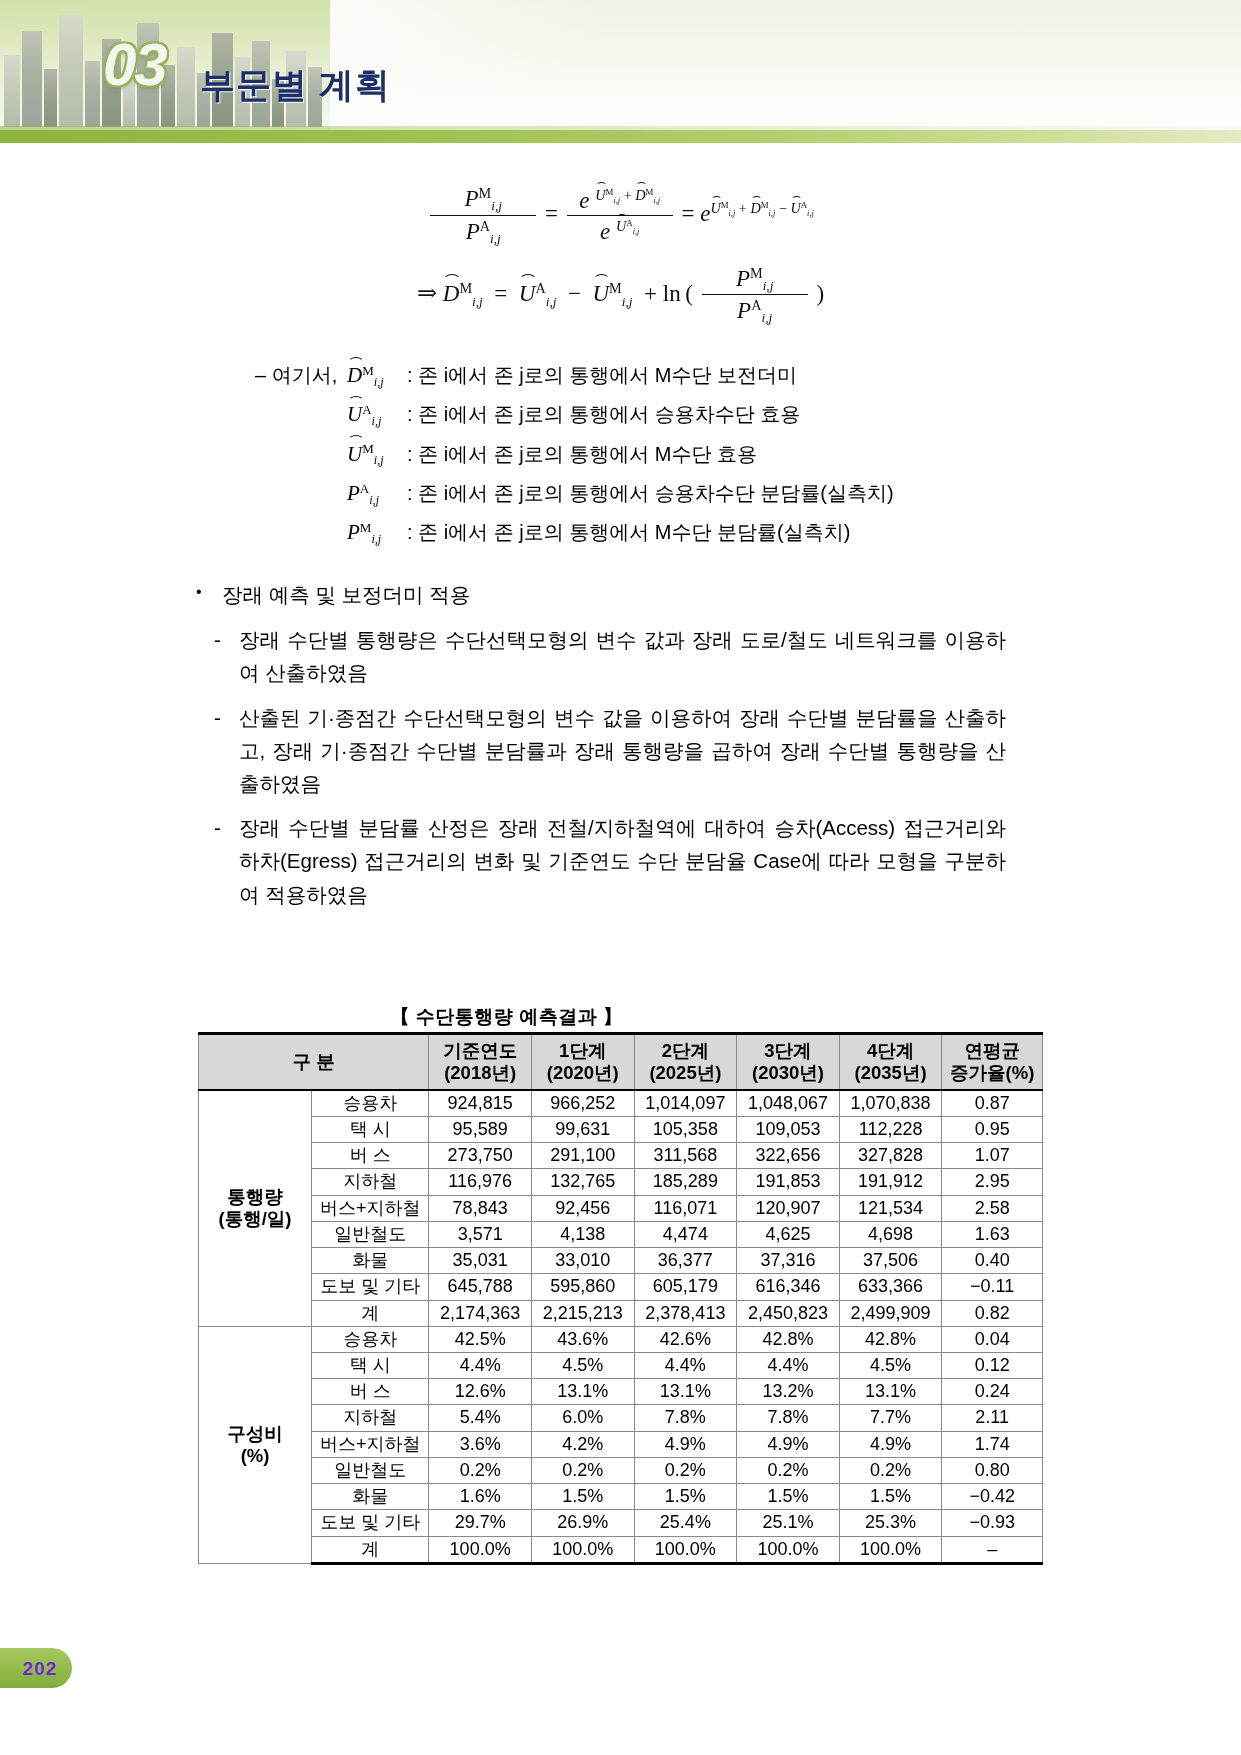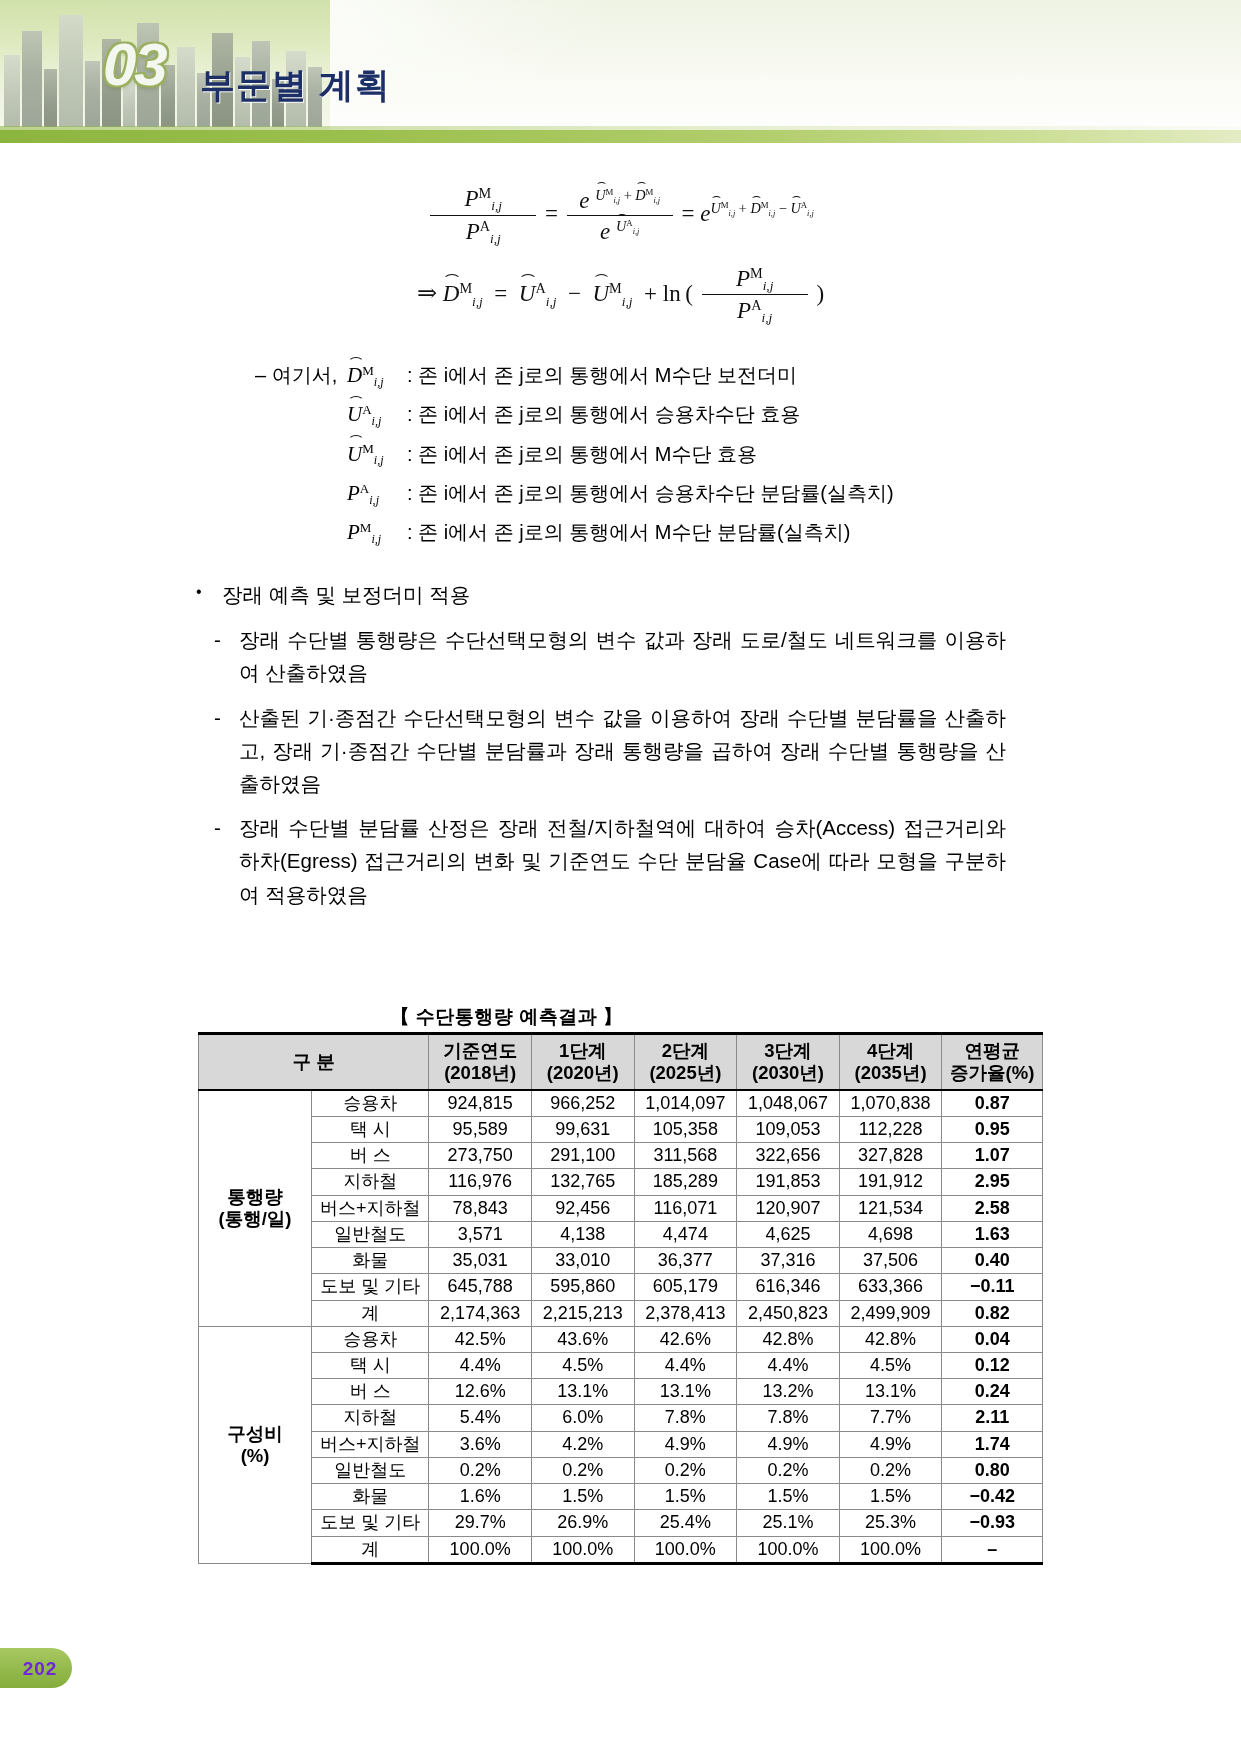--- a/index.html
+++ b/index.html
@@ -227,21 +227,21 @@
     font-size: 18.5px;
     width: 108px;
     line-height: 1.25;
   }
   .item {
     font-weight: normal;
     width: 112px;
     white-space: nowrap;
   }
   .num { width: 98px; white-space: nowrap; }
-  .cagr { width: 96px; white-space: nowrap; font-weight: bold; }
+  .cagr { width: 96px; white-space: nowrap; }
 
   
   .page-tab {
     position: absolute;
     left: 0;
     top: 1648px;
     width: 72px;
     height: 40px;
     background: linear-gradient(to bottom, #a8c861 0%, #93b94b 55%, #85ad3e 100%);
     border-radius: 0 20px 20px 0;

